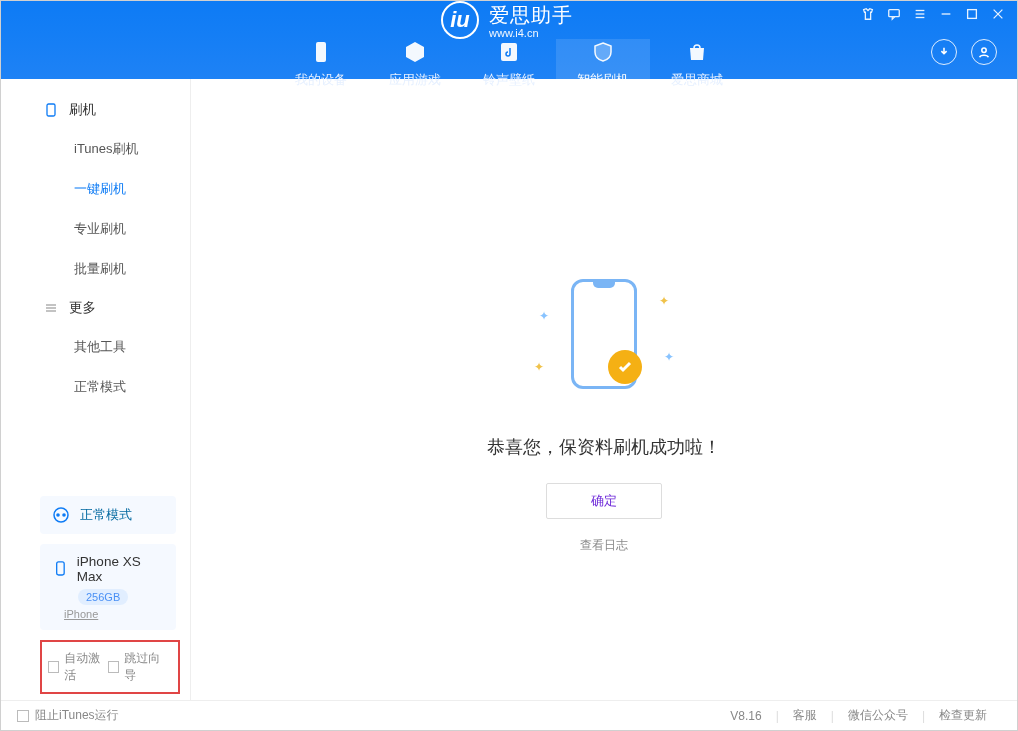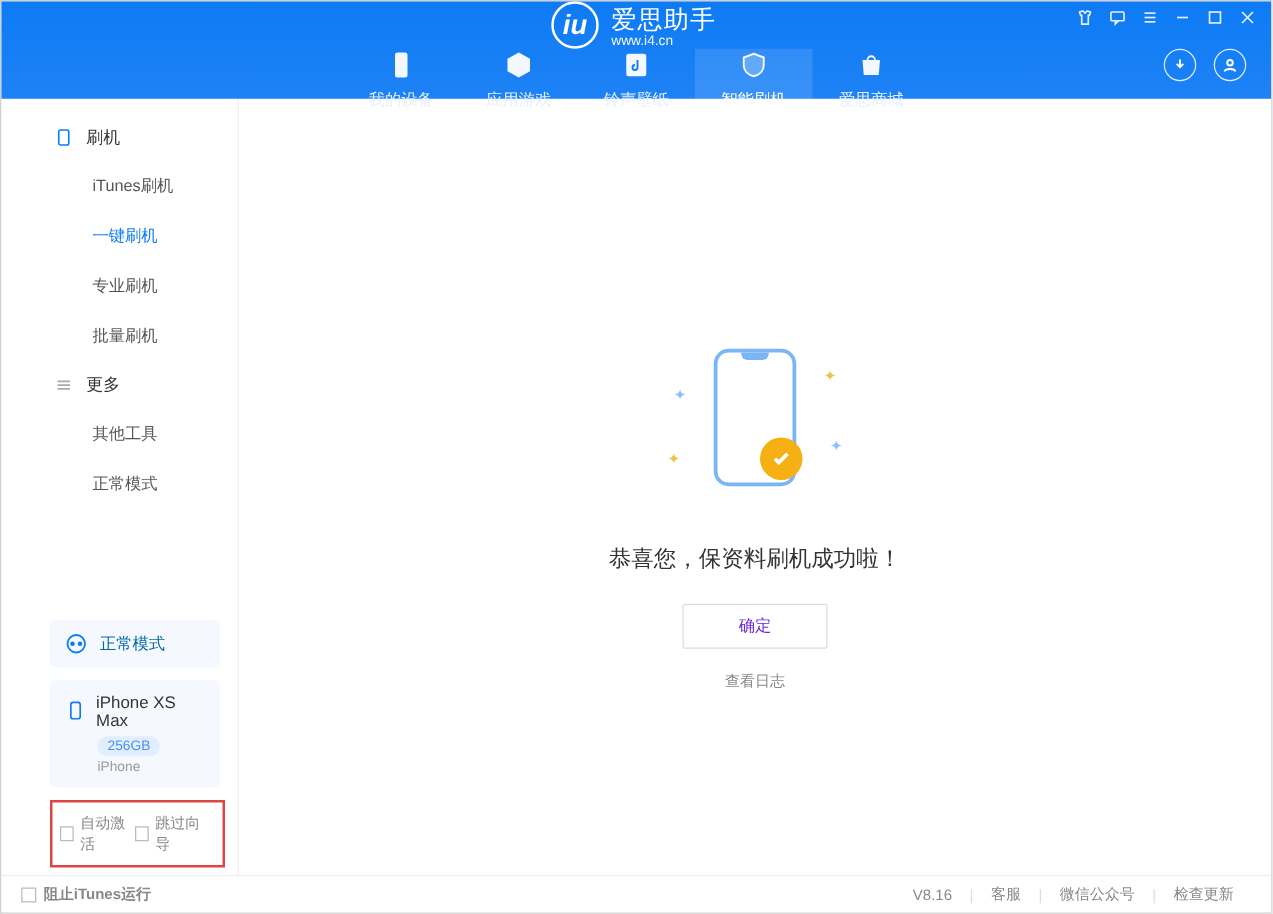--- a/index.html
+++ b/index.html
@@ -35,21 +35,21 @@
 .side-item { font-size: 13px; color: #555; padding: 11px 18px 11px 48px; cursor: pointer; }
 .side-item.active { color: #0d7bf5; }
 
 .side-bottom { margin-top: auto; padding: 0 0 0 0; }
 .mode-card { background: #f5f9ff; margin: 0 14px 10px 14px; padding: 10px 12px; border-radius: 4px; display:flex; align-items:center; font-size:13px; color:#0369a1; }
 .mode-card .mc-icon { width: 18px; height:18px; margin-right:10px; }
 .device-card { background: #f5f9ff; margin: 0 14px 10px 14px; padding: 10px 12px; border-radius: 4px; }
 .device-card .dev-name { font-size: 13.5px; color:#333; font-weight:500; display:flex; align-items:center; }
 .device-card .dev-name .dev-icon { width:18px; height:18px; margin-right:8px; }
 .device-card .dev-cap { display:inline-block; background:#e1eeff; color:#4a90f5; font-size:11px; padding:2px 8px; border-radius:10px; margin:5px 0 3px 26px; }
-.device-card .dev-type { font-size:11px; color:#999; margin-left:26px; }
+.device-card .dev-type { font-size:11px; color:#999; margin-left:12px;text-decoration:underline; }
 
 .checkbox-row { border: 2px solid #e04545; margin: 0 10px 6px 14px; padding: 8px 10px 8px 6px; display:flex; gap:0; }
 .cb-item { display:flex; align-items:center; font-size:12px; color:#888; cursor:pointer; }
 .cb-box { width:12px; height:12px; border:1px solid #bbb; margin-right:5px; }
 
 
 .main { flex:1; display:flex; flex-direction:column; align-items:center; justify-content:flex-start; padding-top: 200px; }
 .illus { position: relative; width: 180px; height: 120px; margin-bottom: 20px; }
 .phone-frame { position:absolute; left:50%; top:0; transform:translateX(-50%); width:66px; height:110px; border:3px solid #7ab5f5; border-radius:12px; background:#fff; }
 .phone-notch { position:absolute; top:0; left:50%; transform:translateX(-50%); width:22px; height:6px; background:#7ab5f5; border-radius:0 0 5px 5px; }
@@ -60,21 +60,21 @@
 .sparkle.s2 { right:25px; top:15px; }
 .sparkle.s3 { left:20px; bottom:25px; }
 .sparkle.s4 { right:20px; bottom:35px; color:#88c3ff; }
 
 .success-msg { font-size: 18px; color:#333; margin: 16px 0 24px 0; }
 .ok-btn { border:1px solid #ddd; background:#fff; padding: 8px 44px; font-size:13px; color:#6d28d9; cursor:pointer; border-radius:2px; }
 .view-log { margin-top:18px; font-size:12px; color:#888; cursor:pointer; }
 
 
 .status-bar { height:30px; border-top:1px solid #eee; display:flex; align-items:center; padding:0 16px; font-size:12px; color:#888; }
-.sb-left { display:flex; align-items:center;font-weight:bold; }
+.sb-left { display:flex; align-items:center; }
 .sb-left .cb-box { margin-right:6px; }
 .sb-right { margin-left:auto; display:flex; align-items:center; gap:0; }
 .sb-right .ver { color:#888; margin-right: 14px; }
 .sb-right .link { color:#888; cursor:pointer; padding:0 14px; }
 .sb-right .sep { color:#ddd; }
 </style>
 </head>
 <body>
 
 <div class="header">

